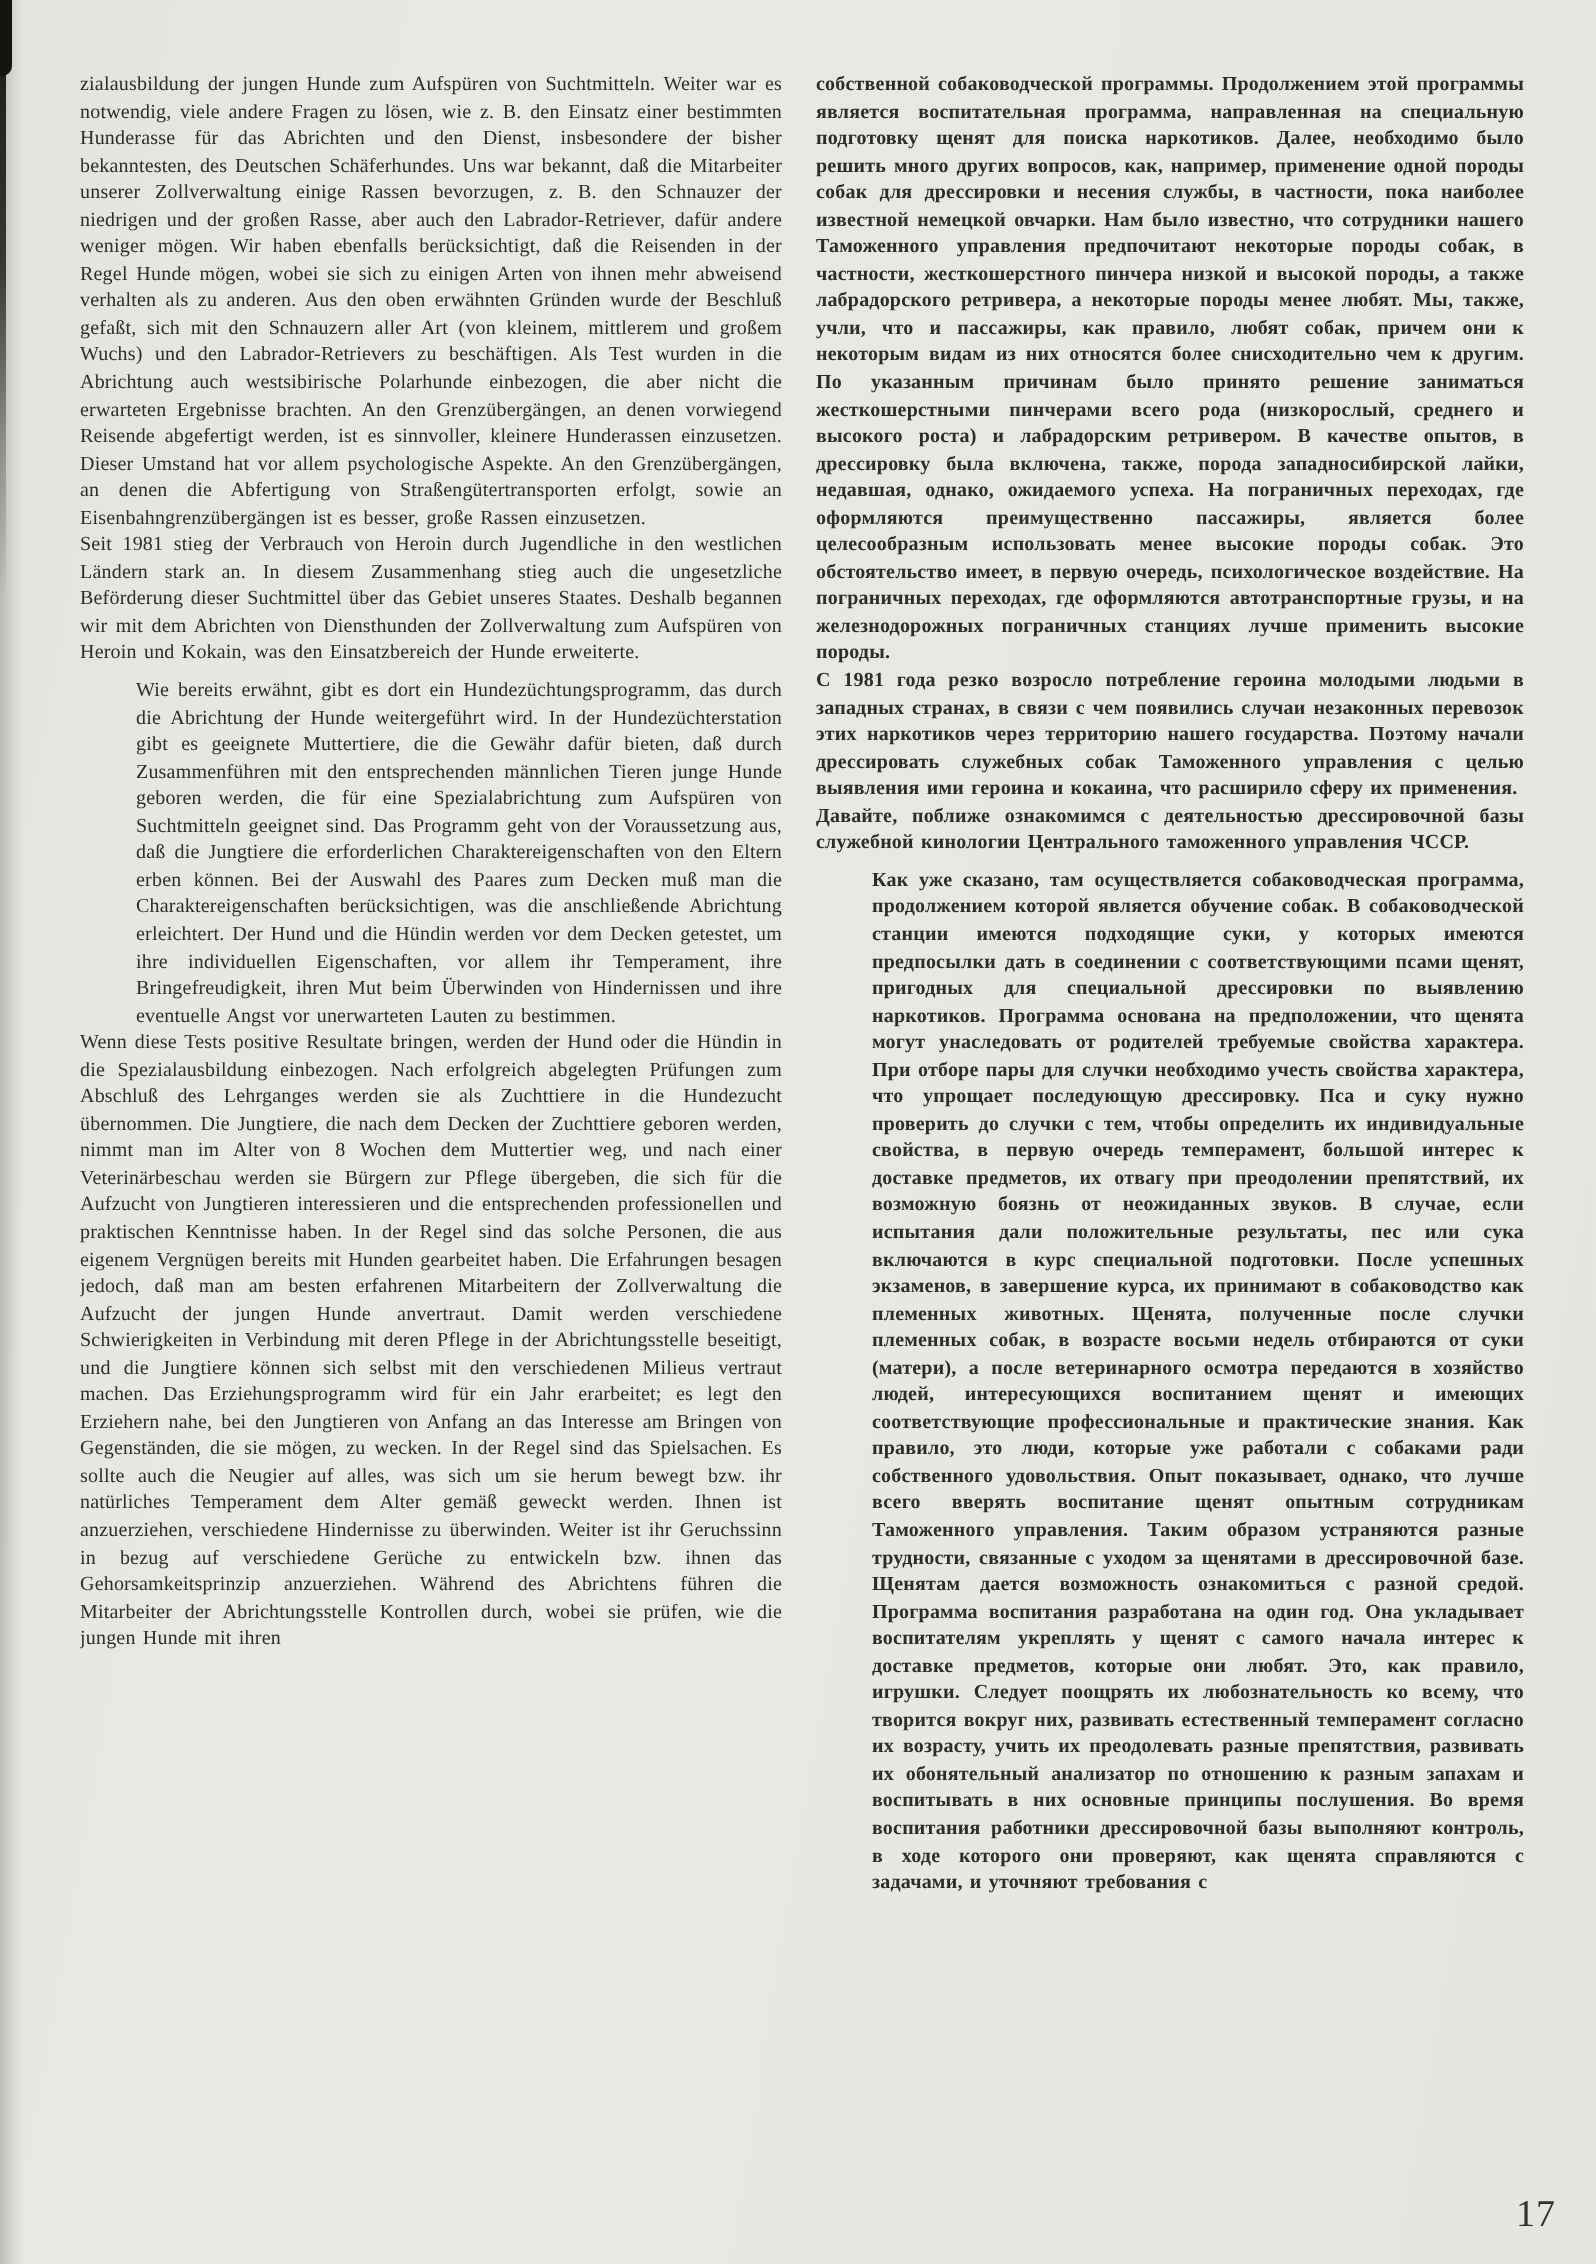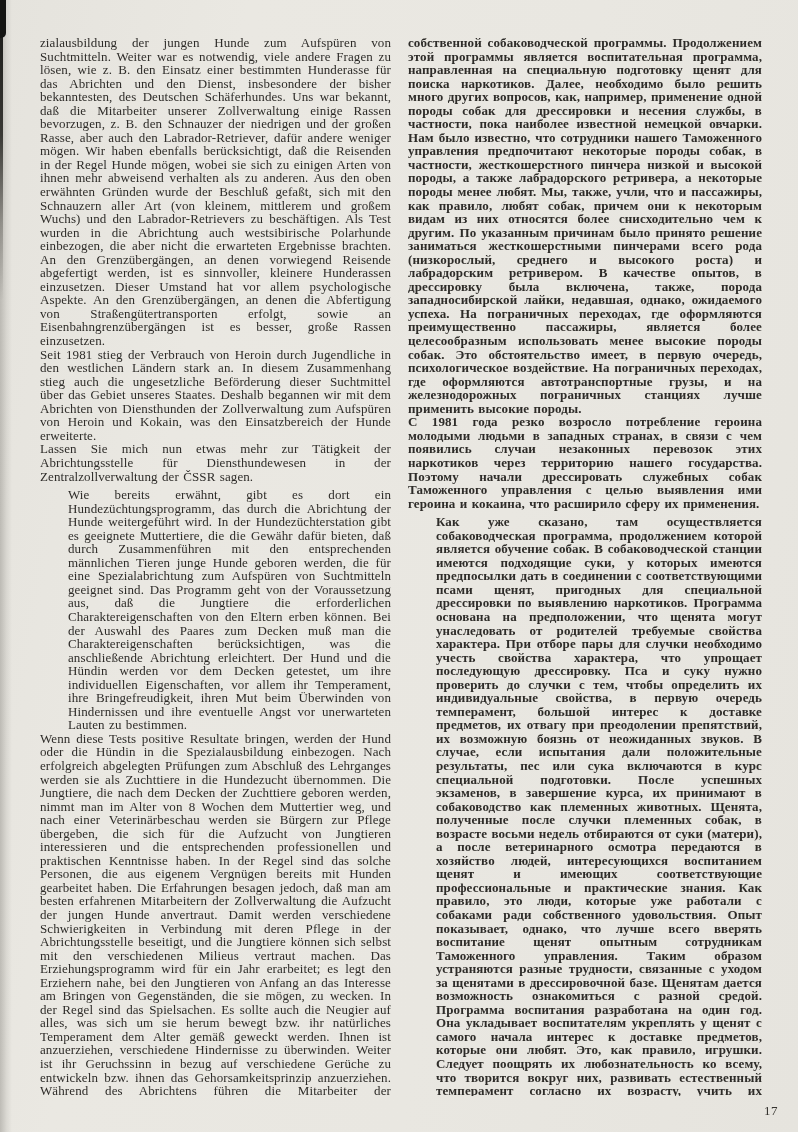--- a/index.html
+++ b/index.html
@@ -49,61 +49,61 @@
     gap: 17px;
     overflow: hidden;
   }
   .column {
     overflow: hidden;
   }
   .column.left  { width: 351px; }
   .column.right { width: 354px; font-weight: bold; }
   .column p {
     margin: 0;
-    font-size: 13px;
+    font-size: 10px;
     line-height: 13.55px;
     text-align: justify;
     letter-spacing: 0.1px;
     word-spacing: 1px;
   }
   .column p.section-start {
     margin-top: 5px;
     margin-left: 28px;
   }
   .page-number {
     position: absolute;
     right: 20px; bottom: 13px;
-    font-size: 13px;
+    font-size: 19px;
     letter-spacing: 0.5px;
     color: #35332f;
     text-align: center;
   }
 </style>
 </head>
 <body>
 
 <div class="page">
 
   <div class="spine-shadow"></div>
   <div class="spine-dark-line"></div>
   <div class="corner-blot"></div>
 
   <div class="columns">
 
     <div class="column left" lang="de">
       <p>zialausbildung der jungen Hunde zum Aufspüren von Suchtmitteln. Weiter war es notwendig, viele andere Fragen zu lösen, wie z. B. den Einsatz einer bestimmten Hunderasse für das Abrichten und den Dienst, insbesondere der bisher bekanntesten, des Deutschen Schäferhundes. Uns war bekannt, daß die Mitarbeiter unserer Zollverwaltung einige Rassen bevorzugen, z. B. den Schnauzer der niedrigen und der großen Rasse, aber auch den Labrador-Retriever, dafür andere weniger mögen. Wir haben ebenfalls berücksichtigt, daß die Reisenden in der Regel Hunde mögen, wobei sie sich zu einigen Arten von ihnen mehr abweisend verhalten als zu anderen. Aus den oben erwähnten Gründen wurde der Beschluß gefaßt, sich mit den Schnauzern aller Art (von kleinem, mittlerem und großem Wuchs) und den Labrador-Retrievers zu beschäftigen. Als Test wurden in die Abrichtung auch westsibirische Polarhunde einbezogen, die aber nicht die erwarteten Ergebnisse brachten. An den Grenzübergängen, an denen vorwiegend Reisende abgefertigt werden, ist es sinnvoller, kleinere Hunderassen einzusetzen. Dieser Umstand hat vor allem psychologische Aspekte. An den Grenzübergängen, an denen die Abfertigung von Straßengütertransporten erfolgt, sowie an Eisenbahngrenzübergängen ist es besser, große Rassen einzusetzen.</p>
       <p>Seit 1981 stieg der Verbrauch von Heroin durch Jugendliche in den westlichen Ländern stark an. In diesem Zusammenhang stieg auch die ungesetzliche Beförderung dieser Suchtmittel über das Gebiet unseres Staates. Deshalb begannen wir mit dem Abrichten von Diensthunden der Zollverwaltung zum Aufspüren von Heroin und Kokain, was den Einsatzbereich der Hunde erweiterte.</p>
-      <p>Lassen Sie mich nun etwas mehr zur Tätigkeit der Abrichtungsstelle für Diensthundewesen in der Zentralzollverwaltung der ČSSR sagen.</p>
       <p class="section-start">Wie bereits erwähnt, gibt es dort ein Hundezüchtungsprogramm, das durch die Abrichtung der Hunde weitergeführt wird. In der Hundezüchterstation gibt es geeignete Muttertiere, die die Gewähr dafür bieten, daß durch Zusammenführen mit den entsprechenden männlichen Tieren junge Hunde geboren werden, die für eine Spezialabrichtung zum Aufspüren von Suchtmitteln geeignet sind. Das Programm geht von der Voraussetzung aus, daß die Jungtiere die erforderlichen Charaktereigenschaften von den Eltern erben können. Bei der Auswahl des Paares zum Decken muß man die Charaktereigenschaften berücksichtigen, was die anschließende Abrichtung erleichtert. Der Hund und die Hündin werden vor dem Decken getestet, um ihre individuellen Eigenschaften, vor allem ihr Temperament, ihre Bringefreudigkeit, ihren Mut beim Überwinden von Hindernissen und ihre eventuelle Angst vor unerwarteten Lauten zu bestimmen.</p>
       <p>Wenn diese Tests positive Resultate bringen, werden der Hund oder die Hündin in die Spezialausbildung einbezogen. Nach erfolgreich abgelegten Prüfungen zum Abschluß des Lehrganges werden sie als Zuchttiere in die Hundezucht übernommen. Die Jungtiere, die nach dem Decken der Zuchttiere geboren werden, nimmt man im Alter von 8 Wochen dem Muttertier weg, und nach einer Veterinärbeschau werden sie Bürgern zur Pflege übergeben, die sich für die Aufzucht von Jungtieren interessieren und die entsprechenden professionellen und praktischen Kenntnisse haben. In der Regel sind das solche Personen, die aus eigenem Vergnügen bereits mit Hunden gearbeitet haben. Die Erfahrungen besagen jedoch, daß man am besten erfahrenen Mitarbeitern der Zollverwaltung die Aufzucht der jungen Hunde anvertraut. Damit werden verschiedene Schwierigkeiten in Verbindung mit deren Pflege in der Abrichtungsstelle beseitigt, und die Jungtiere können sich selbst mit den verschiedenen Milieus vertraut machen. Das Erziehungsprogramm wird für ein Jahr erarbeitet; es legt den Erziehern nahe, bei den Jungtieren von Anfang an das Interesse am Bringen von Gegenständen, die sie mögen, zu wecken. In der Regel sind das Spielsachen. Es sollte auch die Neugier auf alles, was sich um sie herum bewegt bzw. ihr natürliches Temperament dem Alter gemäß geweckt werden. Ihnen ist anzuerziehen, verschiedene Hindernisse zu überwinden. Weiter ist ihr Geruchssinn in bezug auf verschiedene Gerüche zu entwickeln bzw. ihnen das Gehorsamkeitsprinzip anzuerziehen. Während des Abrichtens führen die Mitarbeiter der Abrichtungsstelle Kontrollen durch, wobei sie prüfen, wie die jungen Hunde mit ihren</p>
     </div>
 
     <div class="column right" lang="ru">
       <p>собственной собаководческой программы. Продолжением этой программы является воспитательная программа, направленная на специальную подготовку щенят для поиска наркотиков. Далее, необходимо было решить много других вопросов, как, например, применение одной породы собак для дрессировки и несения службы, в частности, пока наиболее известной немецкой овчарки. Нам было известно, что сотрудники нашего Таможенного управления предпочитают некоторые породы собак, в частности, жесткошерстного пинчера низкой и высокой породы, а также лабрадорского ретривера, а некоторые породы менее любят. Мы, также, учли, что и пассажиры, как правило, любят собак, причем они к некоторым видам из них относятся более снисходительно чем к другим. По указанным причинам было принято решение заниматься жесткошерстными пинчерами всего рода (низкорослый, среднего и высокого роста) и лабрадорским ретривером. В качестве опытов, в дрессировку была включена, также, порода западносибирской лайки, недавшая, однако, ожидаемого успеха. На пограничных переходах, где оформляются преимущественно пассажиры, является более целесообразным использовать менее высокие породы собак. Это обстоятельство имеет, в первую очередь, психологическое воздействие. На пограничных переходах, где оформляются автотранспортные грузы, и на железнодорожных пограничных станциях лучше применить высокие породы.</p>
       <p>С 1981 года резко возросло потребление героина молодыми людьми в западных странах, в связи с чем появились случаи незаконных перевозок этих наркотиков через территорию нашего государства. Поэтому начали дрессировать служебных собак Таможенного управления с целью выявления ими героина и кокаина, что расширило сферу их применения.</p>
+      <p>Давайте, поближе ознакомимся с деятельностью дрессировочной базы служебной кинологии Центрального таможенного управления ЧССР.</p>
       <p class="section-start">Как уже сказано, там осуществляется собаководческая программа, продолжением которой является обучение собак. В собаководческой станции имеются подходящие суки, у которых имеются предпосылки дать в соединении с соответствующими псами щенят, пригодных для специальной дрессировки по выявлению наркотиков. Программа основана на предположении, что щенята могут унаследовать от родителей требуемые свойства характера. При отборе пары для случки необходимо учесть свойства характера, что упрощает последующую дрессировку. Пса и суку нужно проверить до случки с тем, чтобы определить их индивидуальные свойства, в первую очередь темперамент, большой интерес к доставке предметов, их отвагу при преодолении препятствий, их возможную боязнь от неожиданных звуков. В случае, если испытания дали положительные результаты, пес или сука включаются в курс специальной подготовки. После успешных экзаменов, в завершение курса, их принимают в собаководство как племенных животных. Щенята, полученные после случки племенных собак, в возрасте восьми недель отбираются от суки (матери), а после ветеринарного осмотра передаются в хозяйство людей, интересующихся воспитанием щенят и имеющих соответствующие профессиональные и практические знания. Как правило, это люди, которые уже работали с собаками ради собственного удовольствия. Опыт показывает, однако, что лучше всего вверять воспитание щенят опытным сотрудникам Таможенного управления. Таким образом устраняются разные трудности, связанные с уходом за щенятами в дрессировочной базе. Щенятам дается возможность ознакомиться с разной средой. Программа воспитания разработана на один год. Она укладывает воспитателям укреплять у щенят с самого начала интерес к доставке предметов, которые они любят. Это, как правило, игрушки. Следует поощрять их любознательность ко всему, что творится вокруг них, развивать естественный темперамент согласно их возрасту, учить их преодолевать разные препятствия, развивать их обонятельный анализатор по отношению к разным запахам и воспитывать в них основные принципы послушения. Во время воспитания работники дрессировочной базы выполняют контроль, в ходе которого они проверяют, как щенята справляются с задачами, и уточняют требования с</p>
     </div>
 
   </div>
 
   <div class="page-number">17</div>
 
 </div>
 
 </body></html>

